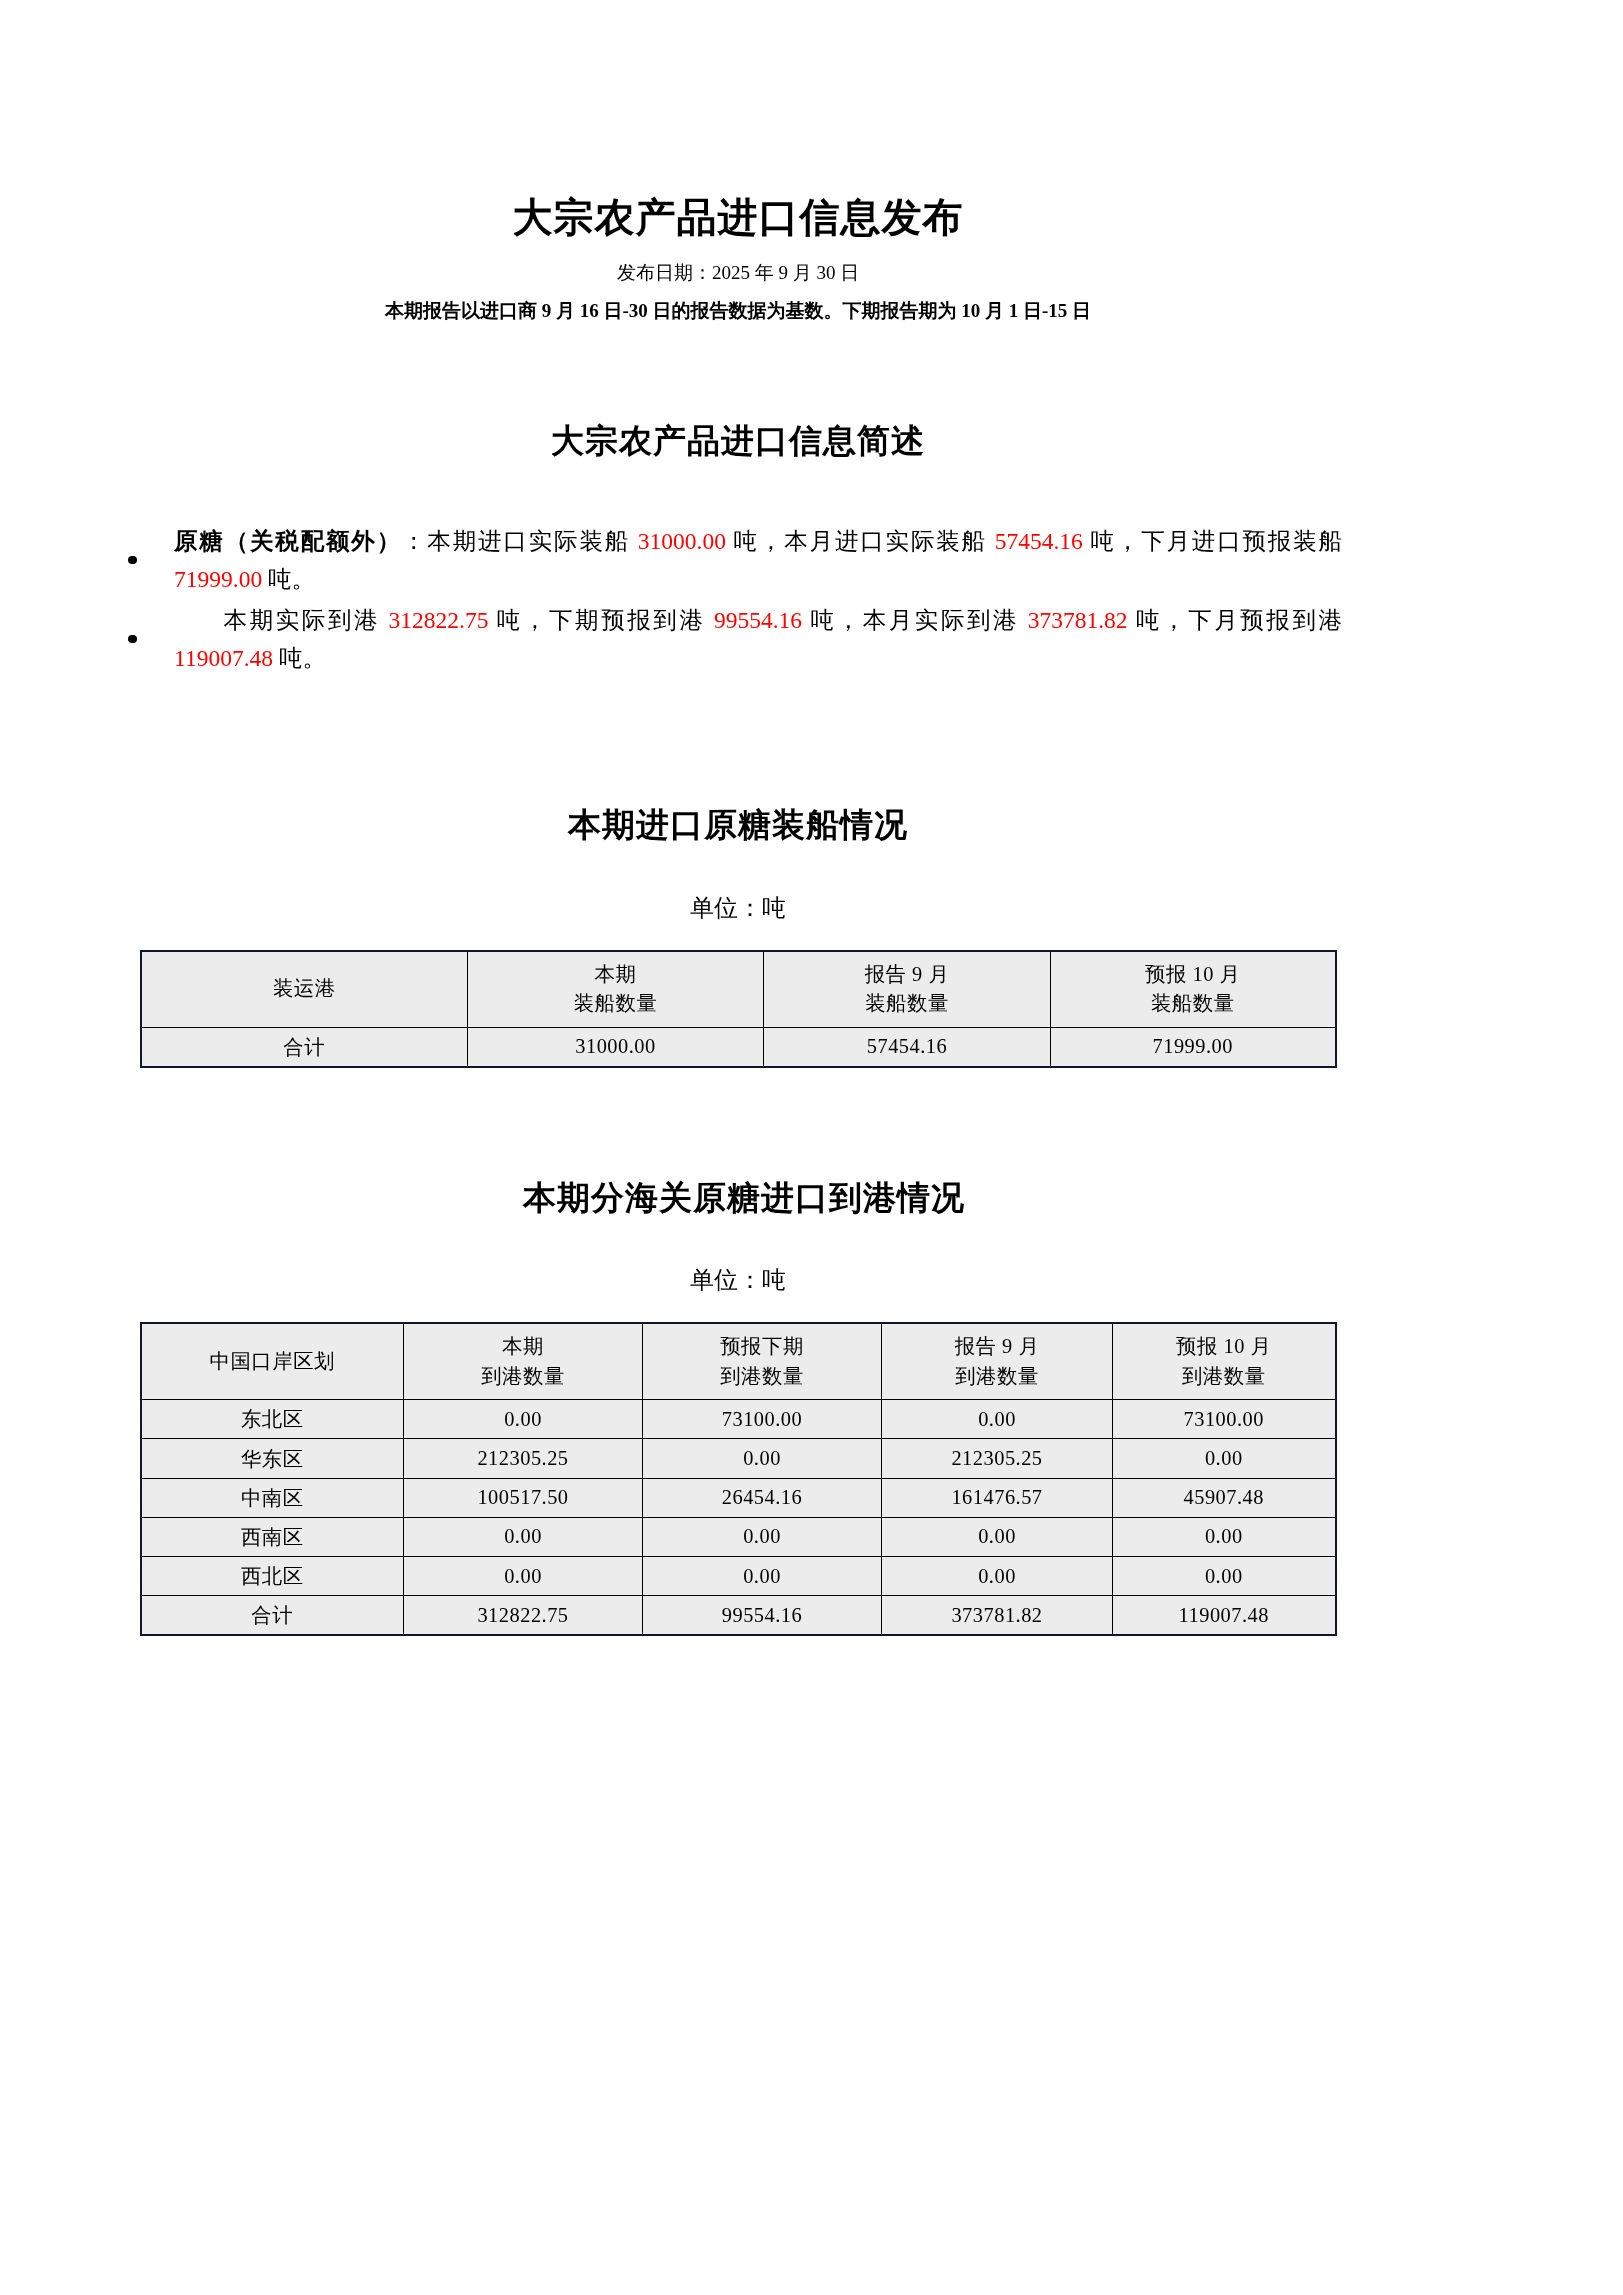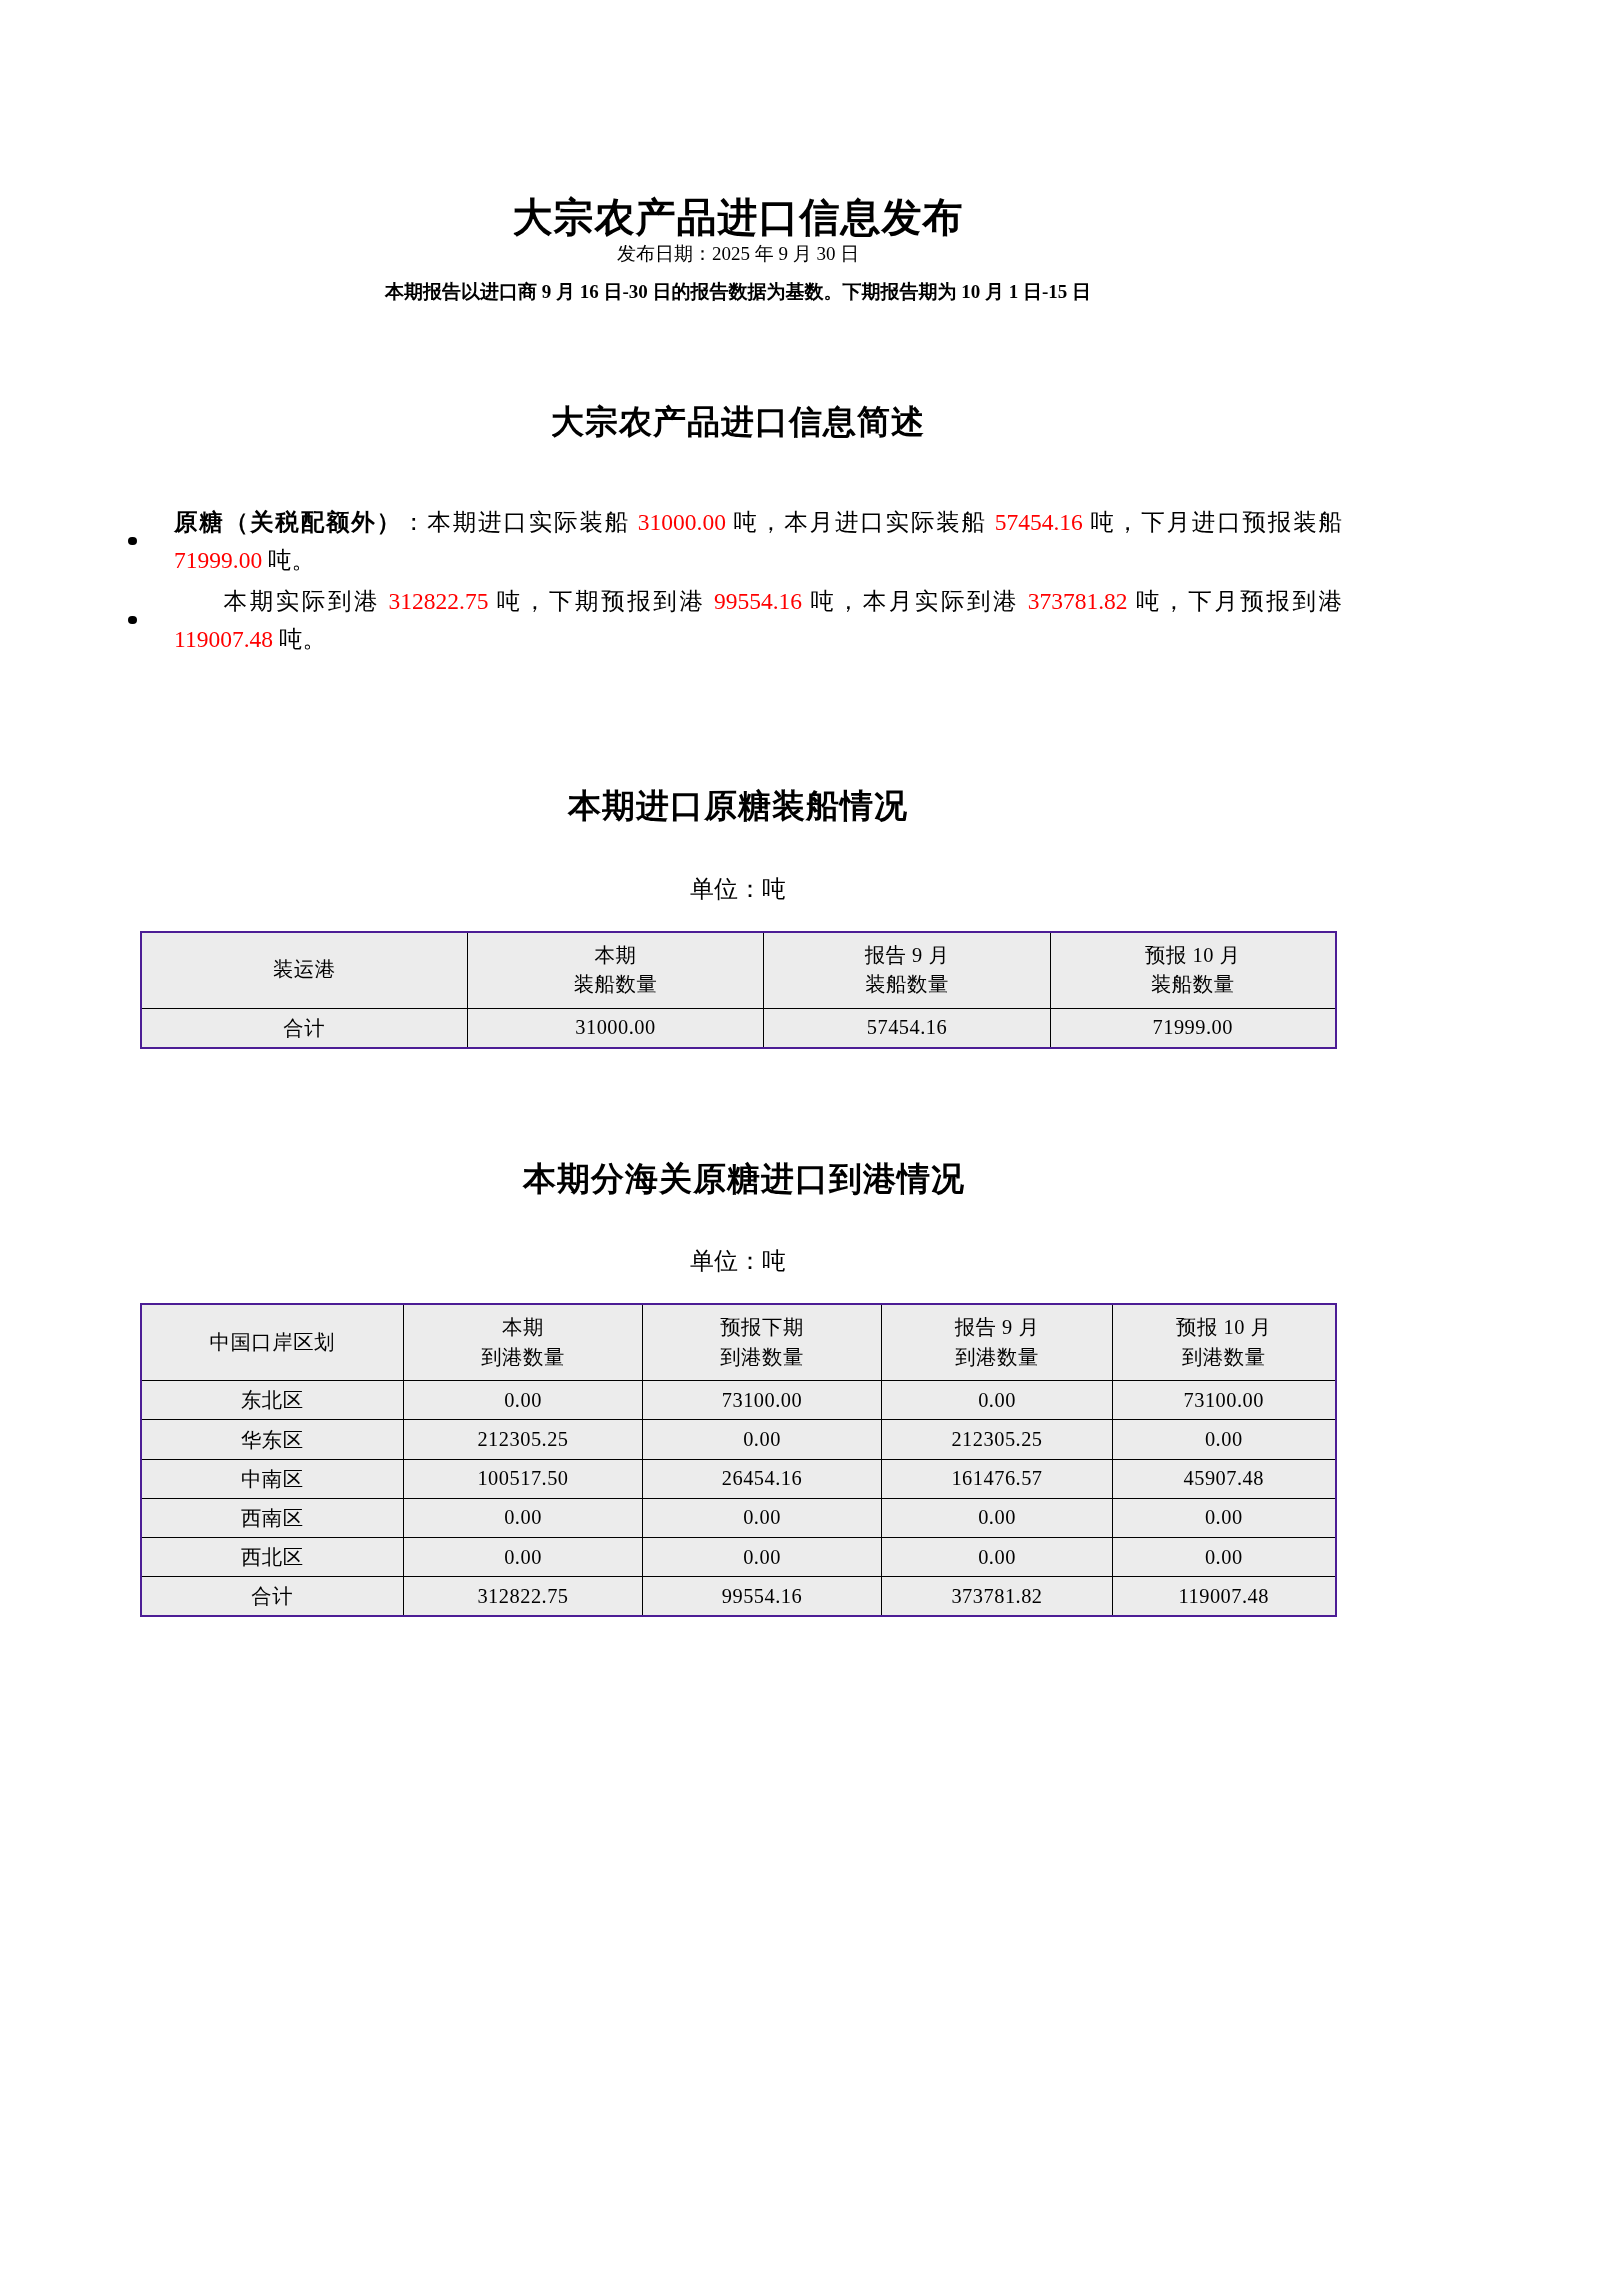--- a/index.html
+++ b/index.html
@@ -30,21 +30,21 @@
     font-weight: bold;
     letter-spacing: 1px;
     margin: 0;
     padding-top: 194px;
     line-height: 1.15;
     font-family: "Liberation Sans", "DejaVu Sans", sans-serif;
   }
   .publish-date {
     text-align: center;
     font-size: 19px;
-    margin-top: 1px;
+    margin-top: 20px;
     line-height: 1.4;
   }
   .report-note {
     text-align: center;
     font-size: 19px;
     font-weight: bold;
     margin-top: 11.2px;
     line-height: 1.4;
   }
 
@@ -105,21 +105,21 @@
   
   .tbl-wrap {
     margin-top: 25.6px;
     display: flex;
     justify-content: center;
   }
   table.data {
     border-collapse: collapse;
     background: #ececec;
     table-layout: fixed;
-    border: 2px solid #4c1d95;
+    border: 2px solid #0f172a;
   }
   table.data td, table.data th {
     border: 1.5px solid #000;
     background: #ececec;
     text-align: center;
     vertical-align: middle;
     font-size: 20.4px;
     font-weight: normal;
     padding: 0;
     letter-spacing: 0.5px;

